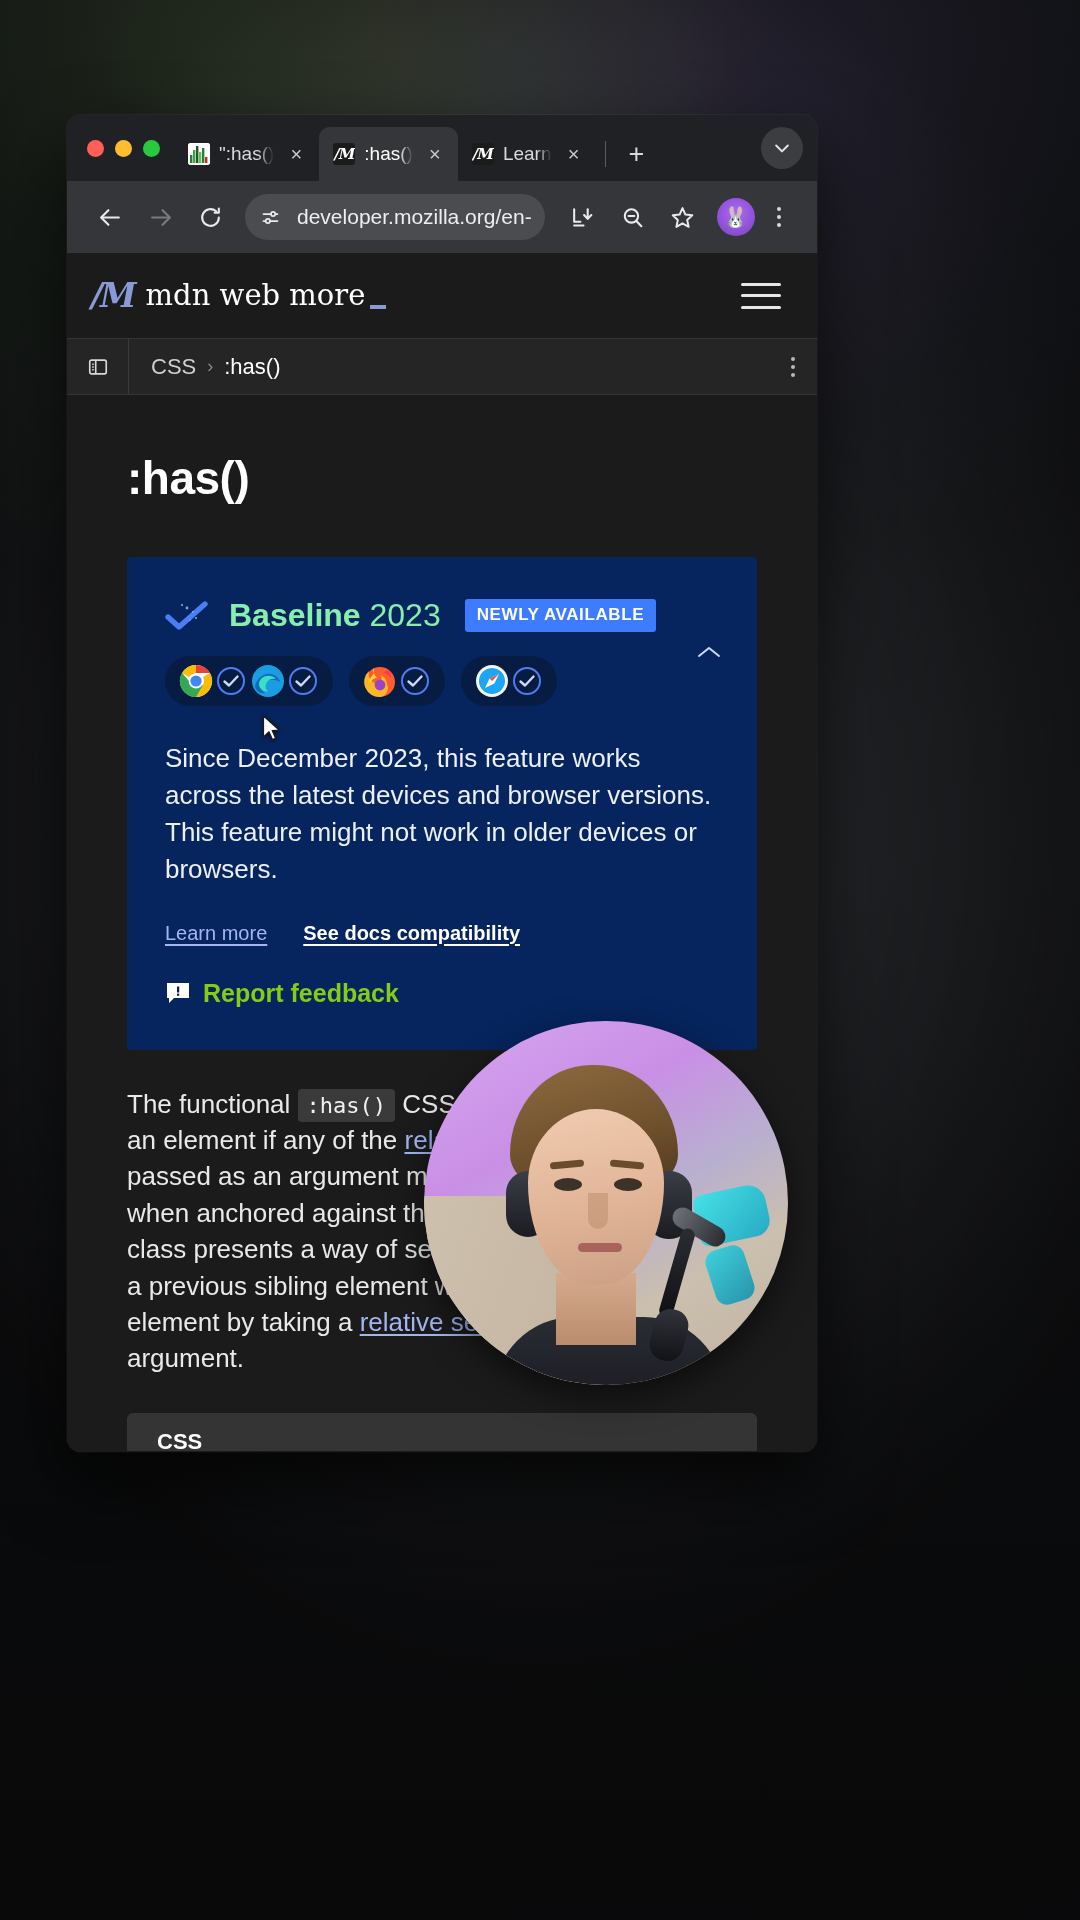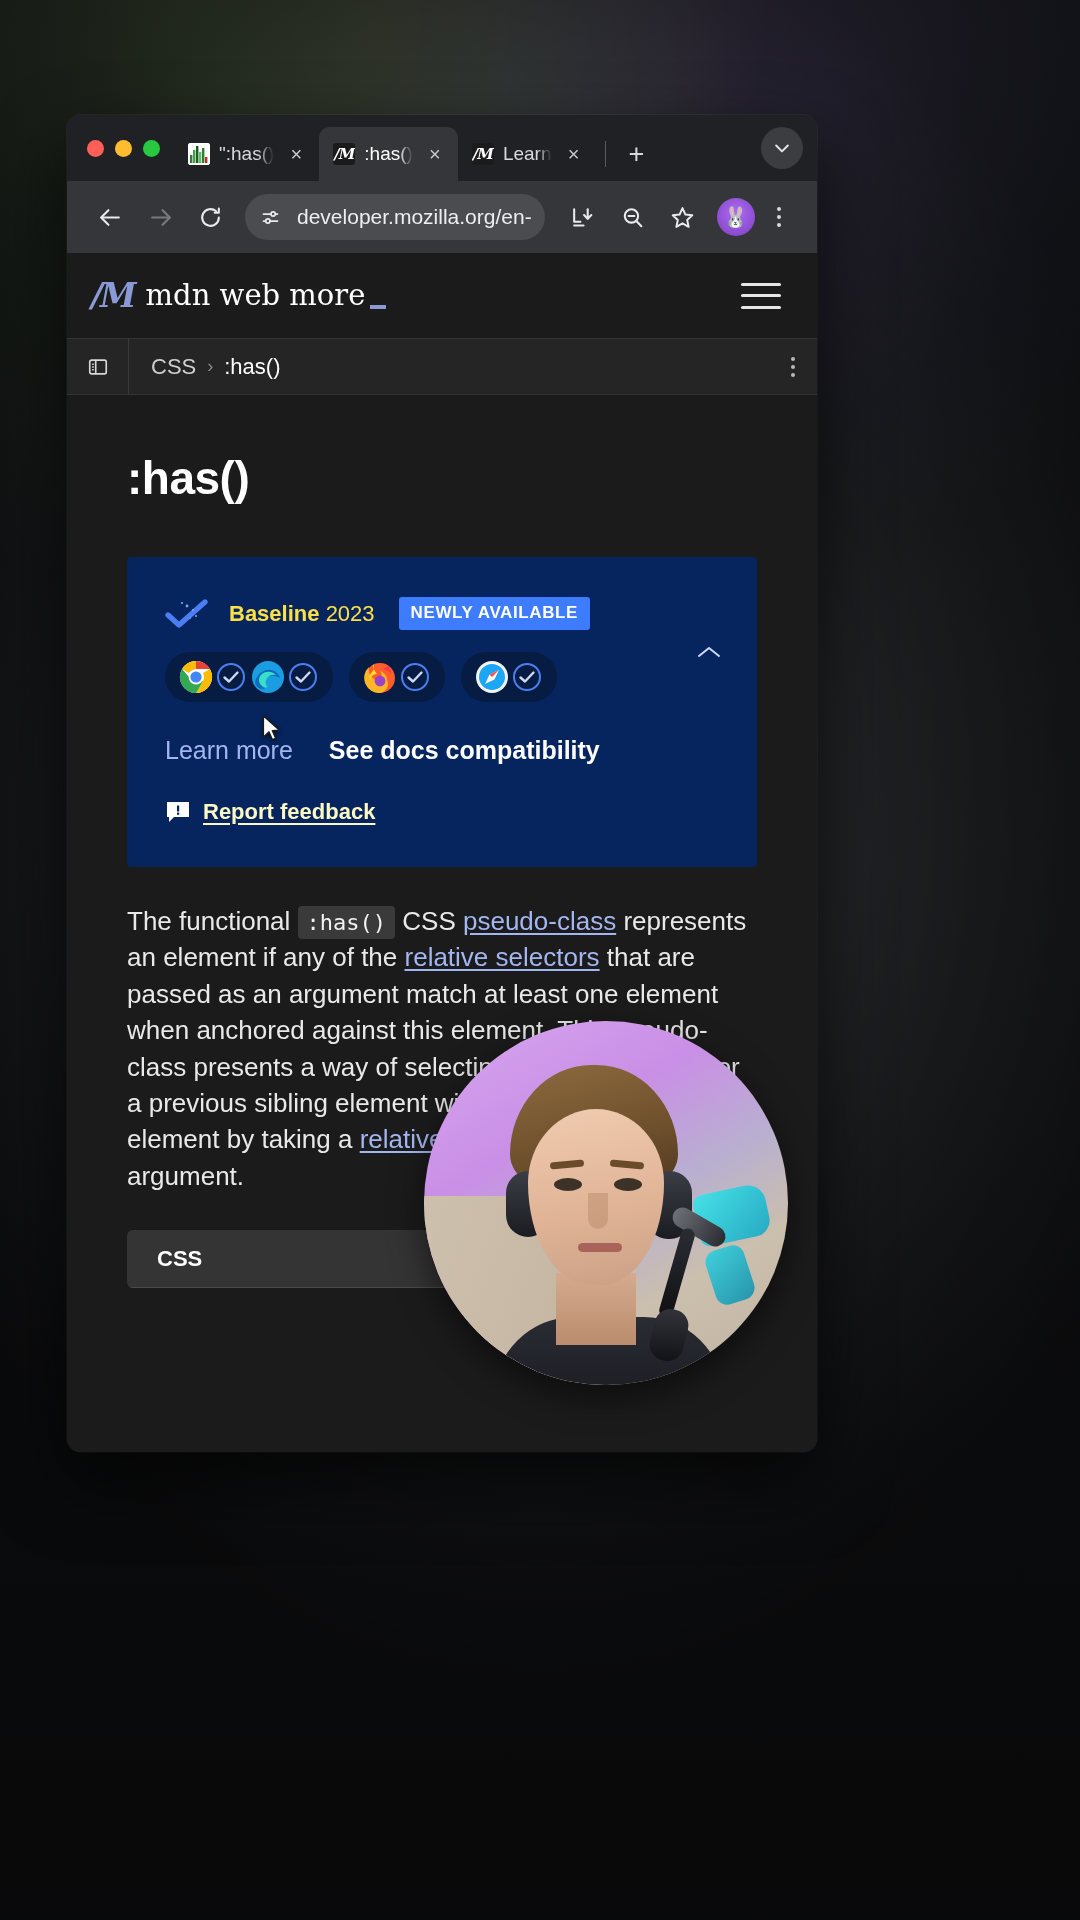--- a/index.html
+++ b/index.html
@@ -232,21 +232,21 @@
 
   
   #baseline-banner {
     background: #06255e;
     border-radius: 4px;
     padding: 40px 38px 42px 38px;
     position: relative;
   }
   #baseline-row { display: flex; align-items: center; gap: 18px; }
   #baseline-check { width: 46px; height: 30px; flex: 0 0 46px; }
-  #baseline-title { color: #fde047; font-size: 22px; }
+  #baseline-title { color: #86efac; font-size: 32px; }
   #baseline-title b { font-weight: 700; }
   #baseline-title span.year { font-weight: 400; }
   #baseline-badge {
     background: #3d7bff; color: #ffffff;
     font-size: 17px; font-weight: 700; letter-spacing: 0.6px;
     padding: 6px 12px 7px 12px; border-radius: 3px;
     margin-left: 6px;
   }
   #banner-collapse {
     position: absolute; right: 34px; top: 86px;
@@ -258,28 +258,28 @@
     padding: 8px 14px; display: flex; gap: 4px; align-items: center;
   }
   .support-item { display: flex; align-items: center; gap: 2px; }
   .browser-icon { width: 34px; height: 34px; border-radius: 50%; flex: 0 0 34px; }
   .check-ring { width: 32px; height: 32px; flex: 0 0 32px; }
   #baseline-desc {
     color: #eceff4; font-size: 26px; line-height: 1.42;
     margin-top: 34px; max-width: 560px;
   }
   #baseline-links { display: flex; gap: 36px; margin-top: 34px; align-items: baseline; }
-  .bl-link { font-size: 25px; text-underline-offset: 4px; }
+  .bl-link { font-size: 20px; text-decoration: underline; text-underline-offset: 4px; }
   .bl-link.blue { color: #a3b6f0; }
   .bl-link.white { color: #ffffff; font-weight: 700; }
   #report-feedback-row { display: flex; align-items: center; gap: 12px; margin-top: 34px; }
   #report-feedback-icon { width: 26px; height: 26px; flex: 0 0 26px; }
   #report-feedback-label {
-    color: #fef9c3; font-size: 22px; font-weight: 700;
-    text-decoration: underline; text-underline-offset: 4px;
+    color: #84cc16; font-size: 25px; font-weight: 700;
+    text-underline-offset: 4px;
   }
 
   
   #prose {
     color: #e9e9e9; font-size: 26px; line-height: 1.40;
     margin-top: 36px;
   }
   #prose a { color: #a3b6f0; text-decoration: underline; text-underline-offset: 3px; }
   code.inline {
     font-family: "DejaVu Sans Mono", monospace;
@@ -642,20 +642,21 @@
               <span class="check-ring">
                 <svg viewBox="0 0 32 32" fill="none" aria-hidden="true">
                   <circle cx="16" cy="16" r="13" stroke="#4c7ef3" stroke-width="2"></circle>
                   <path d="M9.5 16.5 L14 20.5 L22.5 11.5" stroke="#cfd9f5" stroke-width="2.4" stroke-linecap="round" stroke-linejoin="round"></path>
                 </svg>
               </span>
             </span>
           </div>
         </div>
 
+        <p id="baseline-desc">Since December 2023, this feature works across the latest devices and browser versions. This feature might not work in older devices or browsers.</p>
 
         <div id="baseline-links">
           <a class="bl-link blue">Learn more</a>
           <a class="bl-link white">See docs compatibility</a>
         </div>
 
         <div id="report-feedback-row">
           <span id="report-feedback-icon">
             <svg viewBox="0 0 26 26" aria-hidden="true">
               <path d="M2 3h22v15H9l-5 5v-5H2z" fill="#ffffff"></path>

